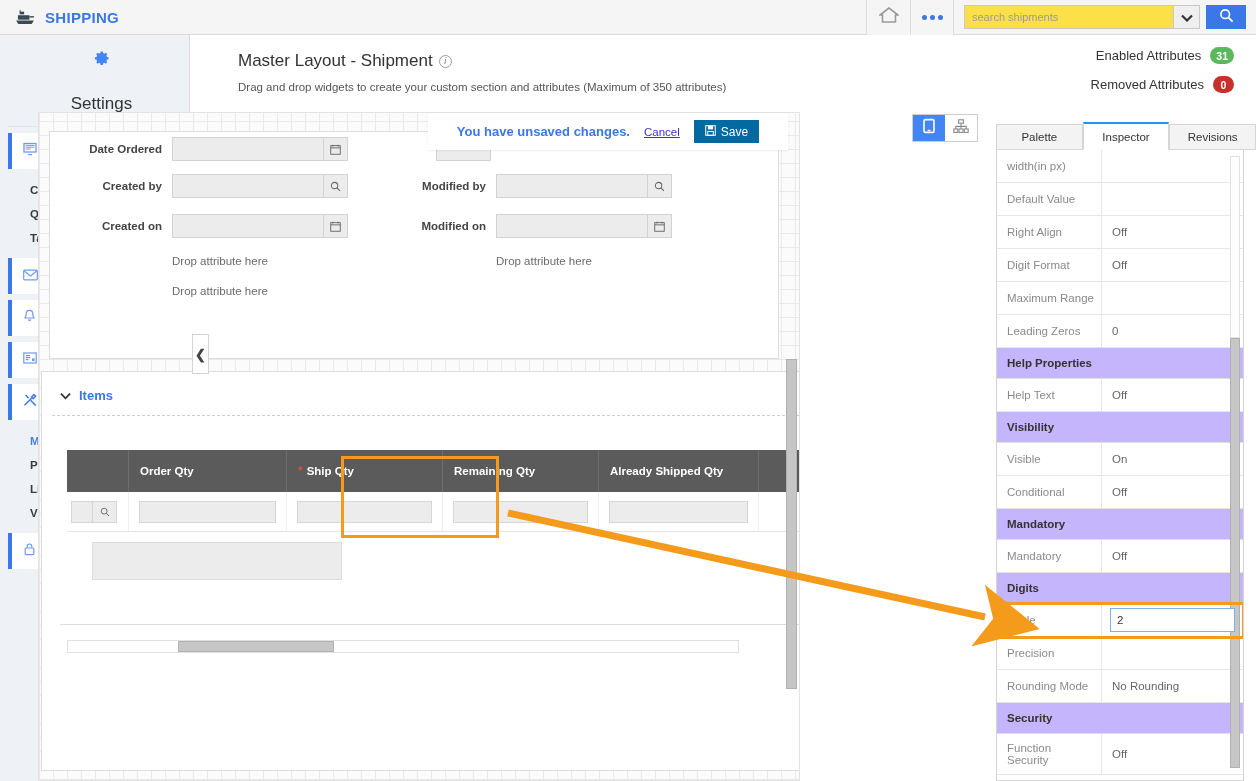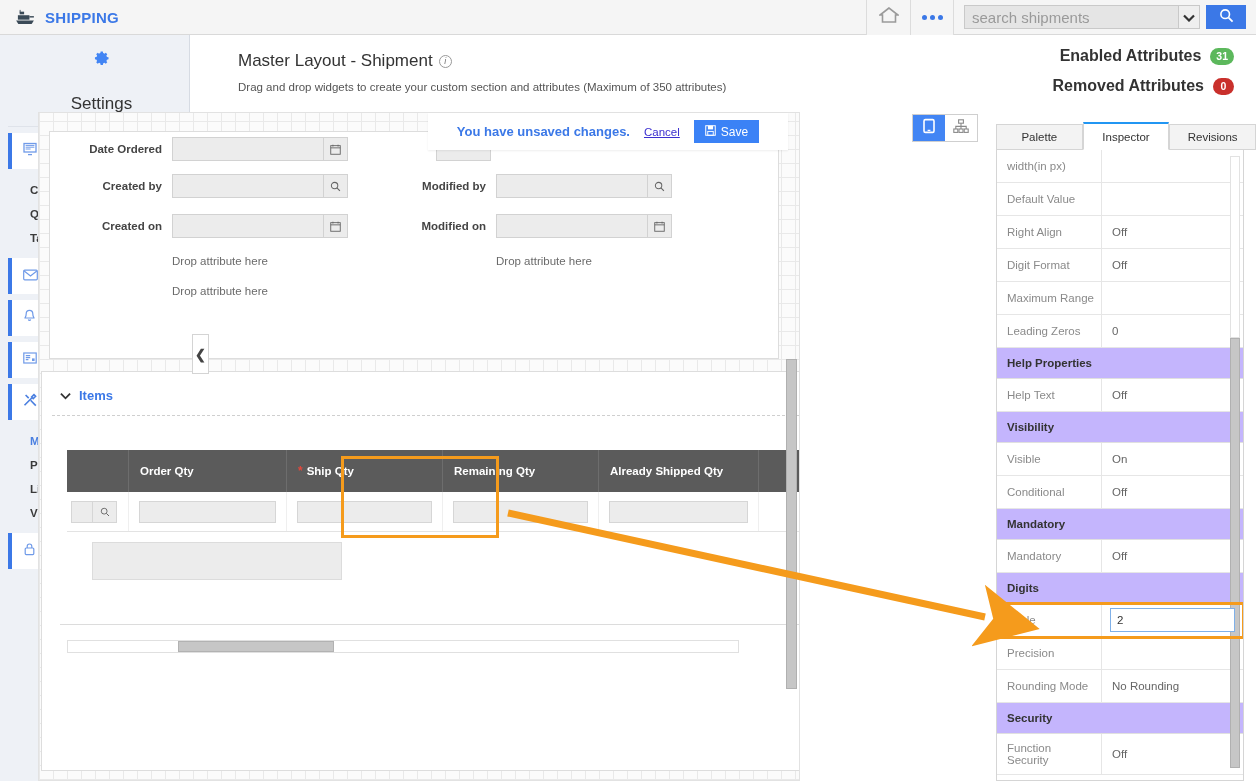--- a/index.html
+++ b/index.html
@@ -34,22 +34,22 @@
   .tb-btn.home { border-left: 1px solid #dcdcdc; }
   .tb-btn.dots { border-right: 1px solid #dcdcdc; }
   .dots-glyph { display: flex; gap: 3px; }
   .dots-glyph i { width: 5px; height: 5px; border-radius: 50%; background: #3b78e7; display: block; }
   .search-wrap { display: flex; align-items: center; padding: 0 10px; }
   .search-box {
     display: flex; align-items: stretch; border: 1px solid #c9c9c9; background: #fff;
     height: 24px; width: 236px;
   }
   .search-box input {
-    border: 0; outline: none; flex: 1; font-size: 15px; padding: 0 7px;
-    font-family: "Liberation Sans", sans-serif; color: #555; background: #e5e5e5;
+    border: 0; outline: none; flex: 1; font-size: 11px; padding: 0 7px;
+    font-family: "Liberation Sans", sans-serif; color: #555; background: #fde047;
   }
   .search-box input::placeholder { color: #9a9a9a; }
   .search-caret {
     width: 26px; border-left: 1px solid #c9c9c9; background: #efefef;
     display: flex; align-items: center; justify-content: center;
   }
   .search-go {
     width: 40px; height: 24px; background: #3b78e7; margin-left: 6px;
     display: flex; align-items: center; justify-content: center;
   }
@@ -99,21 +99,21 @@
   .info-circle {
     width: 13px; height: 13px; border: 1px solid #999; border-radius: 50%;
     font-size: 9px; color: #777; display: inline-flex; align-items: center;
     justify-content: center; font-style: italic; line-height: 1;
   }
   .page-sub { font-size: 11.5px; color: #555; margin-top: 10px; }
   .attr-counts {
     position: absolute; right: 22px; top: 12px; text-align: right;
   }
   .attr-row { display: flex; align-items: center; justify-content: flex-end; gap: 9px; margin-bottom: 12px; }
-  .attr-label { font-size: 16px; font-weight: bold; color: #333; }
+  .attr-label { font-size: 13px; font-weight: normal; color: #333; }
   .pill {
     min-width: 21px; height: 17px; border-radius: 9px; color: #fff;
     font-size: 10.5px; font-weight: bold; display: inline-flex;
     align-items: center; justify-content: center; padding: 0 6px;
   }
   .pill.green { background: #5cb85c; }
   .pill.red { background: #c9302c; }
 
   
   .canvas-zone {
@@ -187,21 +187,21 @@
 
   
   .unsaved {
     position: absolute; left: 428px; top: 113px; width: 360px; height: 37px;
     background: #fff; display: flex; align-items: center; justify-content: center;
     gap: 14px; box-shadow: 0 1px 2px rgba(0,0,0,.07); text-align: center;
   }
   .unsaved .msg { color: #3b78e7; font-size: 13px; font-weight: bold; }
   .unsaved .cancel { color: #3b2fd0; font-size: 11.5px; text-decoration: underline; cursor: pointer; }
   .unsaved .save {
-    background: #3b82f6; color: #fff; font-size: 12px; height: 23px;
+    background: #0369a1; color: #fff; font-size: 12px; height: 23px;
     display: flex; align-items: center; gap: 5px; padding: 0 11px; cursor: pointer;
   }
 
   
   .devtoggle {
     position: absolute; left: 912px; top: 114px;
     display: flex; border: 1px solid #cfcfcf; background: #fff;
   }
   .devtoggle .seg {
     width: 32px; height: 26px; display: flex; align-items: center; justify-content: center;

